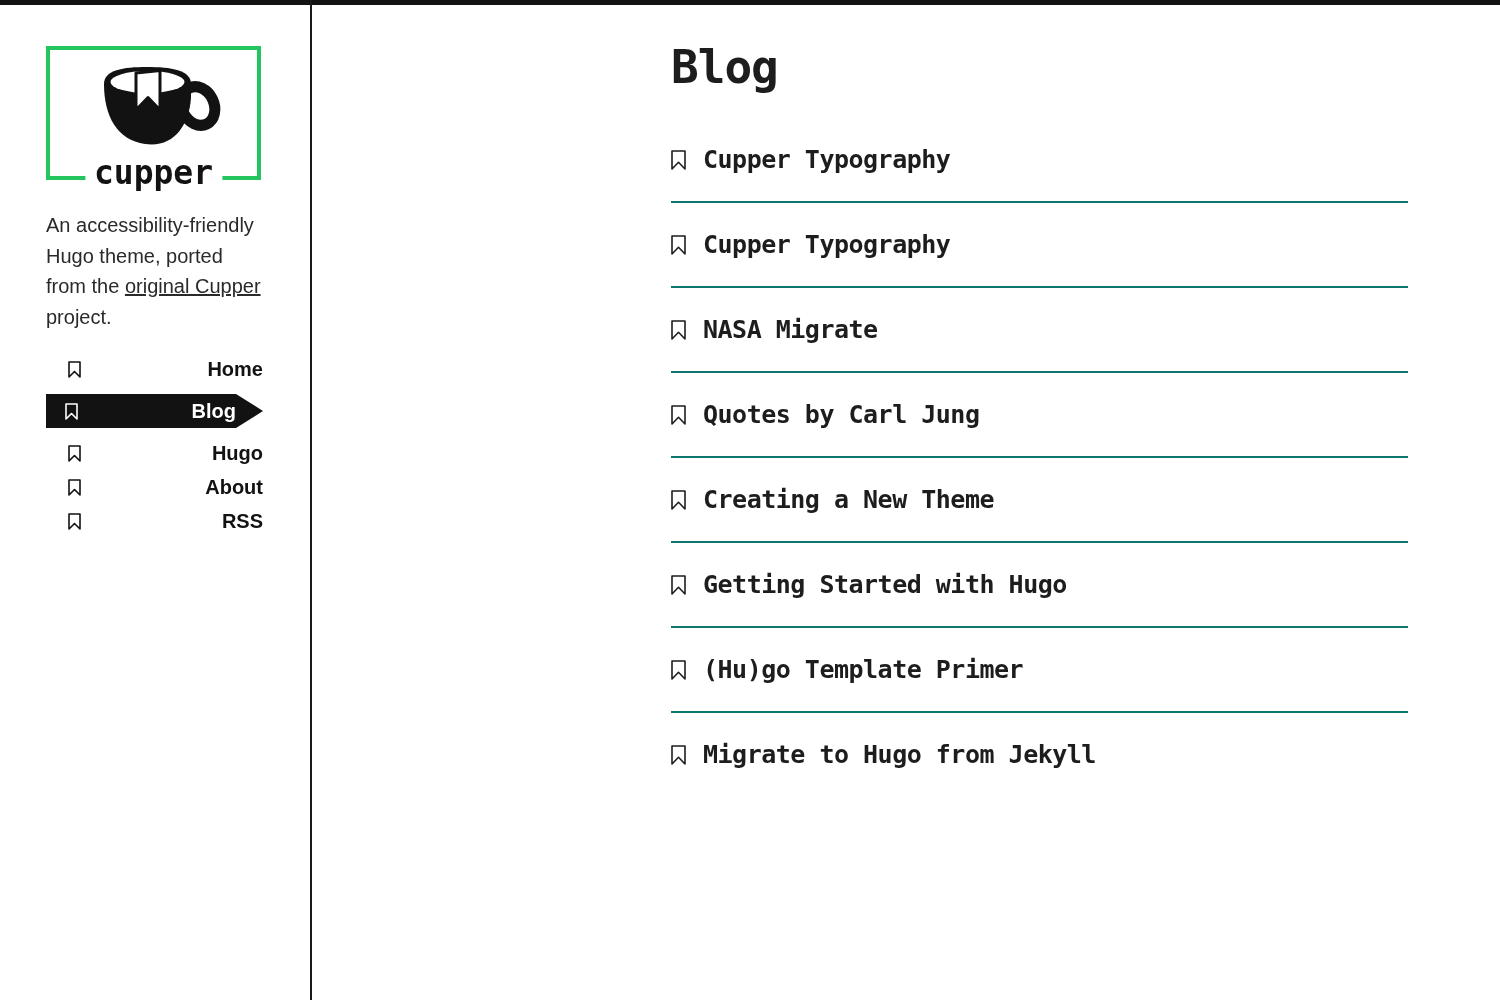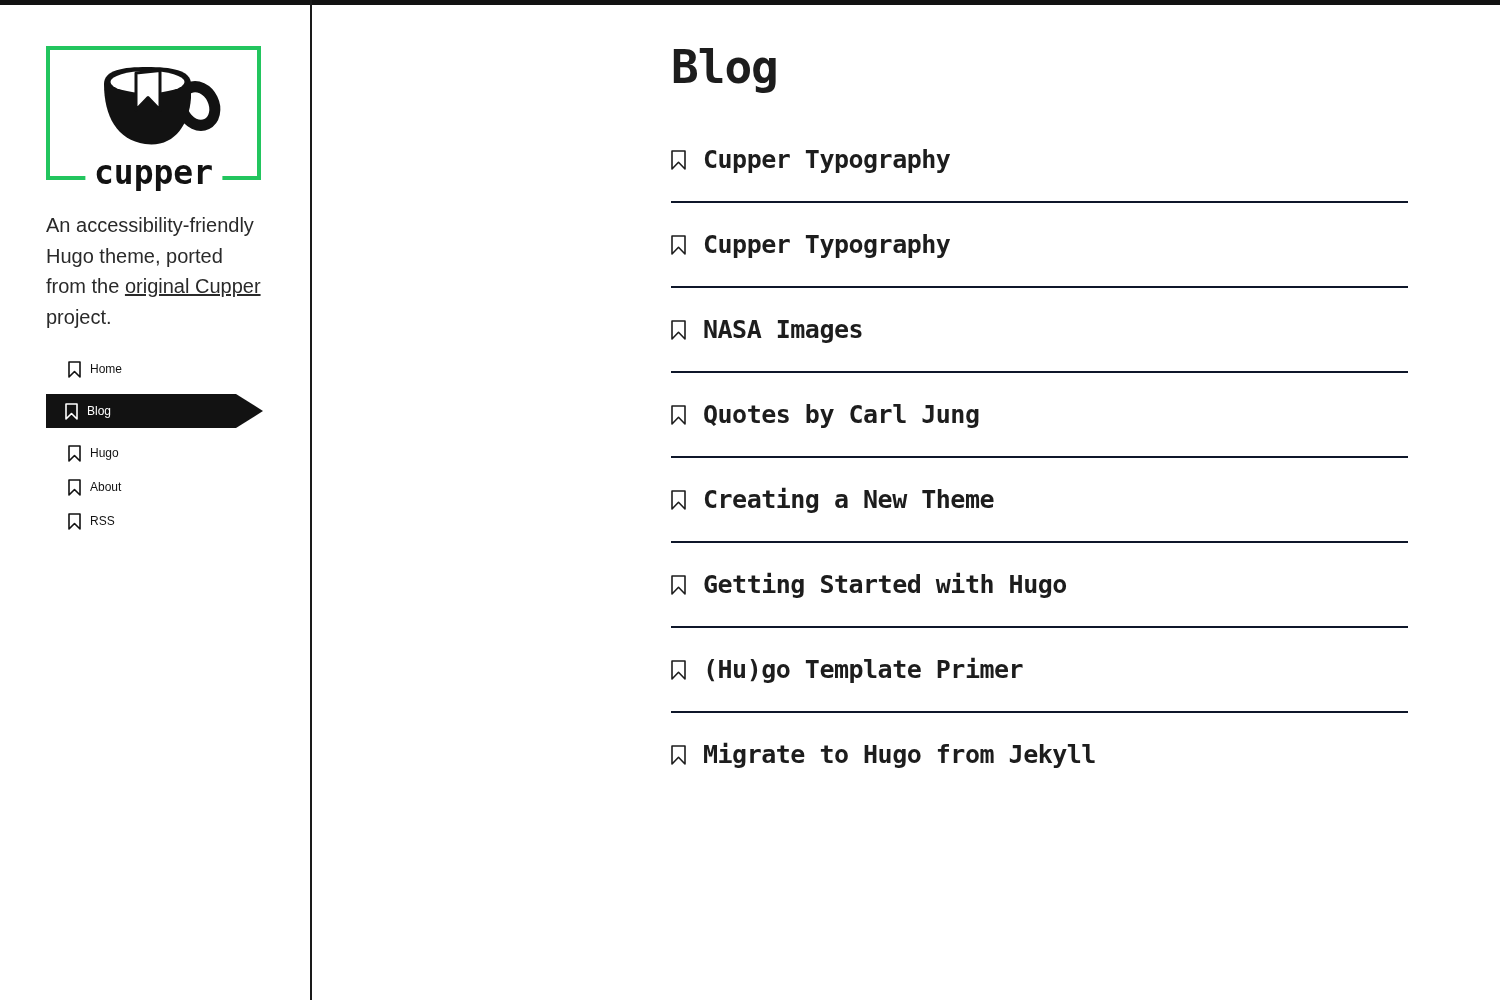--- a/index.html
+++ b/index.html
@@ -43,22 +43,23 @@
   .tagline {
     margin: 30px 0 16px; width: 218px;
     font-size: 20px; line-height: 1.53; color: #2a2a2a;
   }
   .tagline-link { color: inherit; text-decoration: underline; cursor: pointer; }
   .nav { margin-top: 20px; }
   .nav ul { list-style: none; margin: 0; padding: 0; width: 217px; }
   .nav-item {
     display: flex; align-items: center;
     height: 34px; padding-left: 22px;
-    font-weight: normal; font-size: 12px; color: #121212;
+    font-weight: bold; font-size: 20px; color: #121212;
     cursor: pointer;
+    justify-content: space-between;
   }
   .nav-ico { display: flex; align-items: center; margin-right: 9px; color: #121212; }
   .nav-item.active {
     position: relative; background: #121212; color: #ffffff;
     width: 190px; padding-left: 19px; margin: 8px 0;
   }
   .nav-item.active .nav-ico { color: #ffffff; }
   .nav-item.active::after {
     content: ""; position: absolute; left: 100%; top: 0;
     width: 0; height: 0;
@@ -70,21 +71,21 @@
   .main { position: absolute; left: 671px; top: 5px; width: 737px; }
   .page-title {
     margin: 38px 0 0;
     font-family: "DejaVu Sans Mono", monospace;
     font-weight: bold; font-size: 46px; line-height: 1.05;
     letter-spacing: -1px; color: #1d1d1d;
   }
   .posts { list-style: none; margin: 27px 0 0; padding: 0; }
   .post {
     display: flex; align-items: center;
-    padding: 28px 0; border-bottom: 2px solid #0f172a;
+    padding: 28px 0; border-bottom: 2px solid #0f766e;
     cursor: pointer;
   }
   .post:last-child { border-bottom: none; }
   .post-ico { display: flex; align-items: center; margin-right: 17px; color: #1d1d1d; }
   .post-title {
     font-family: "DejaVu Sans Mono", monospace;
     font-weight: bold; font-size: 25px; line-height: 27px;
     color: #1d1d1d; letter-spacing: -0.5px;
   }
 </style>
@@ -171,21 +172,21 @@
           </svg>
       </span>
       <span class="post-title">Cupper Typography</span>
     </li>
     <li class="post">
       <span class="post-ico">
         <svg width="15" height="20" viewBox="0 0 15 20">
             <path d="M1 1 H14 V19 L7.5 12.3 L1 19 Z" fill="none" stroke="currentColor" stroke-width="1.6" stroke-linejoin="round"></path>
           </svg>
       </span>
-      <span class="post-title">NASA Images</span>
+      <span class="post-title">NASA Migrate</span>
     </li>
     <li class="post">
       <span class="post-ico">
         <svg width="15" height="20" viewBox="0 0 15 20">
             <path d="M1 1 H14 V19 L7.5 12.3 L1 19 Z" fill="none" stroke="currentColor" stroke-width="1.6" stroke-linejoin="round"></path>
           </svg>
       </span>
       <span class="post-title">Quotes by Carl Jung</span>
     </li>
     <li class="post">

